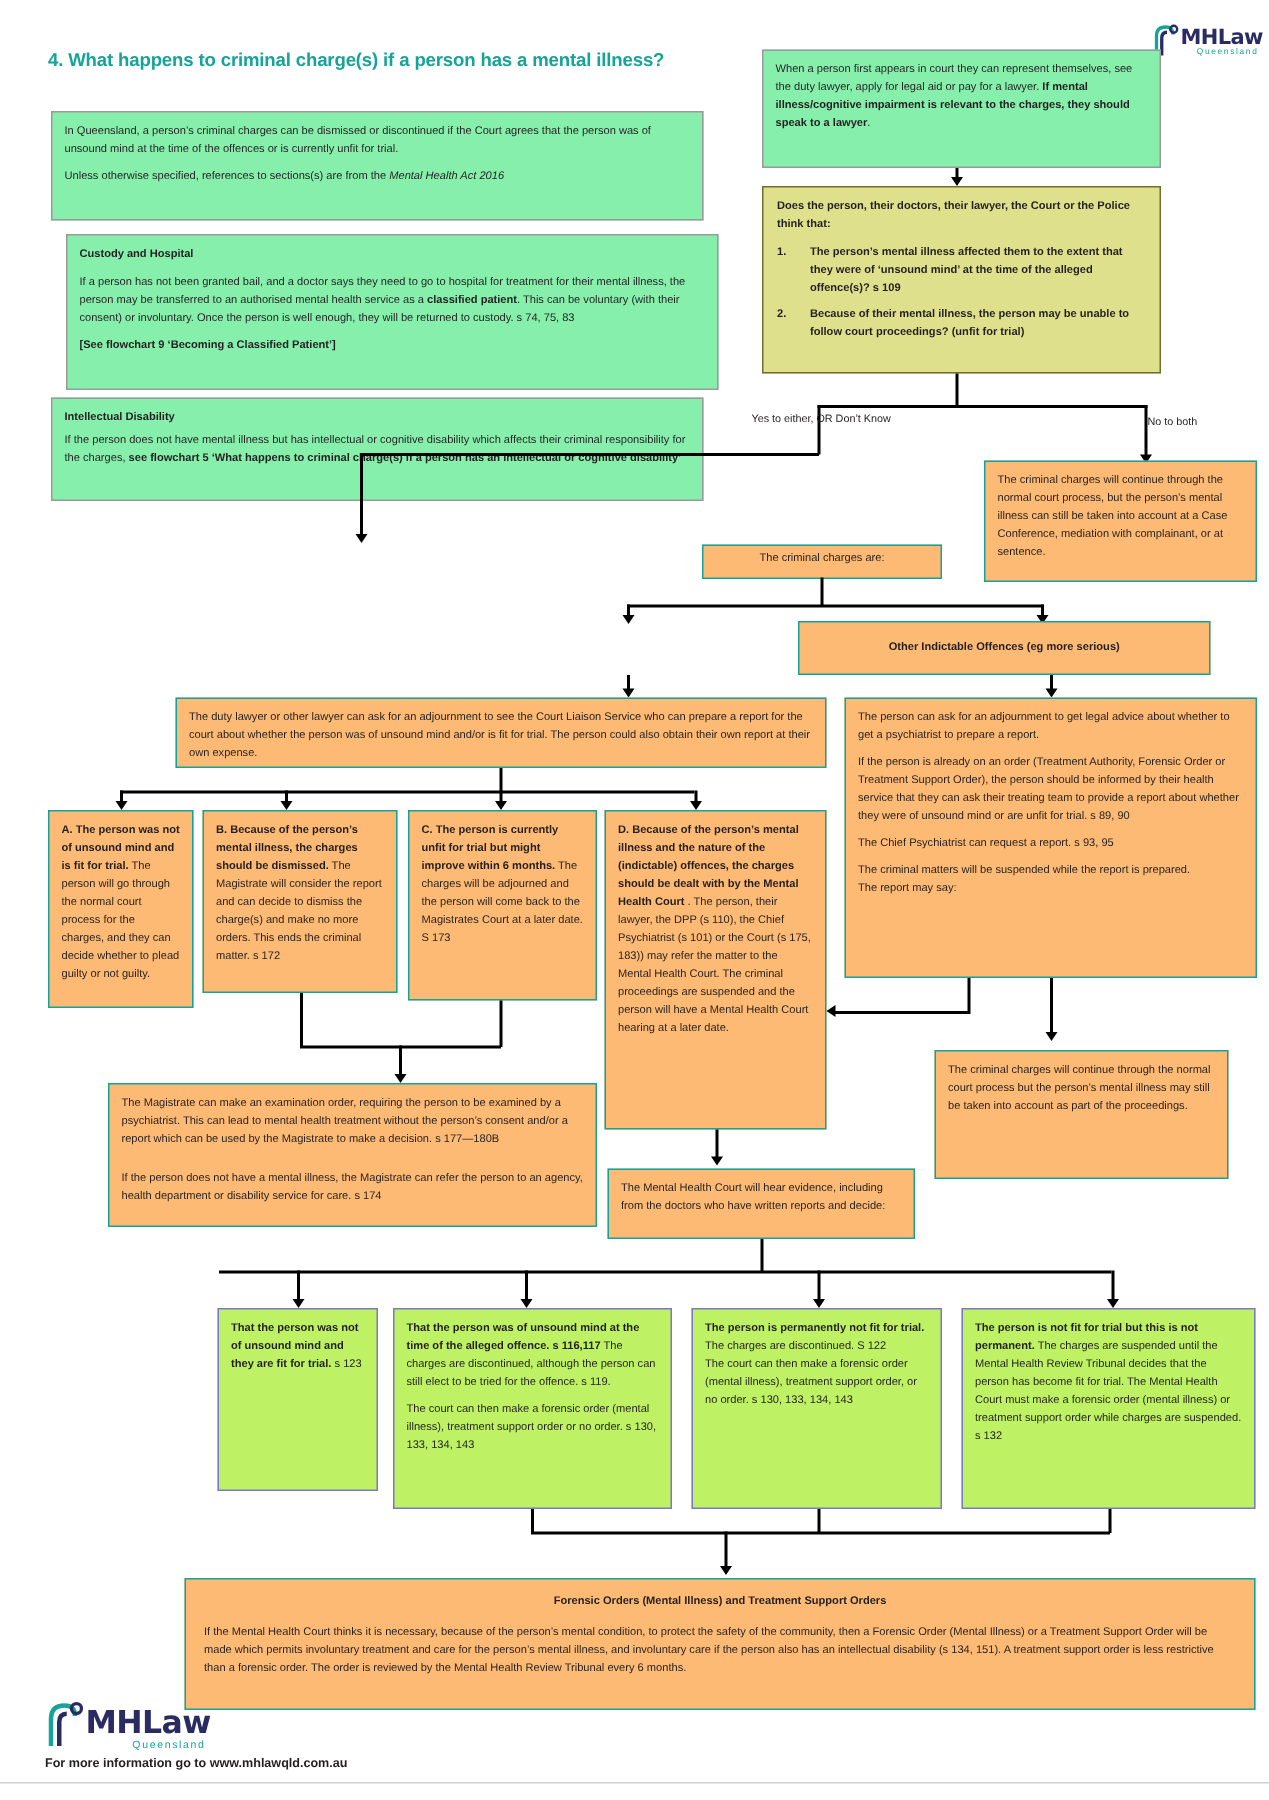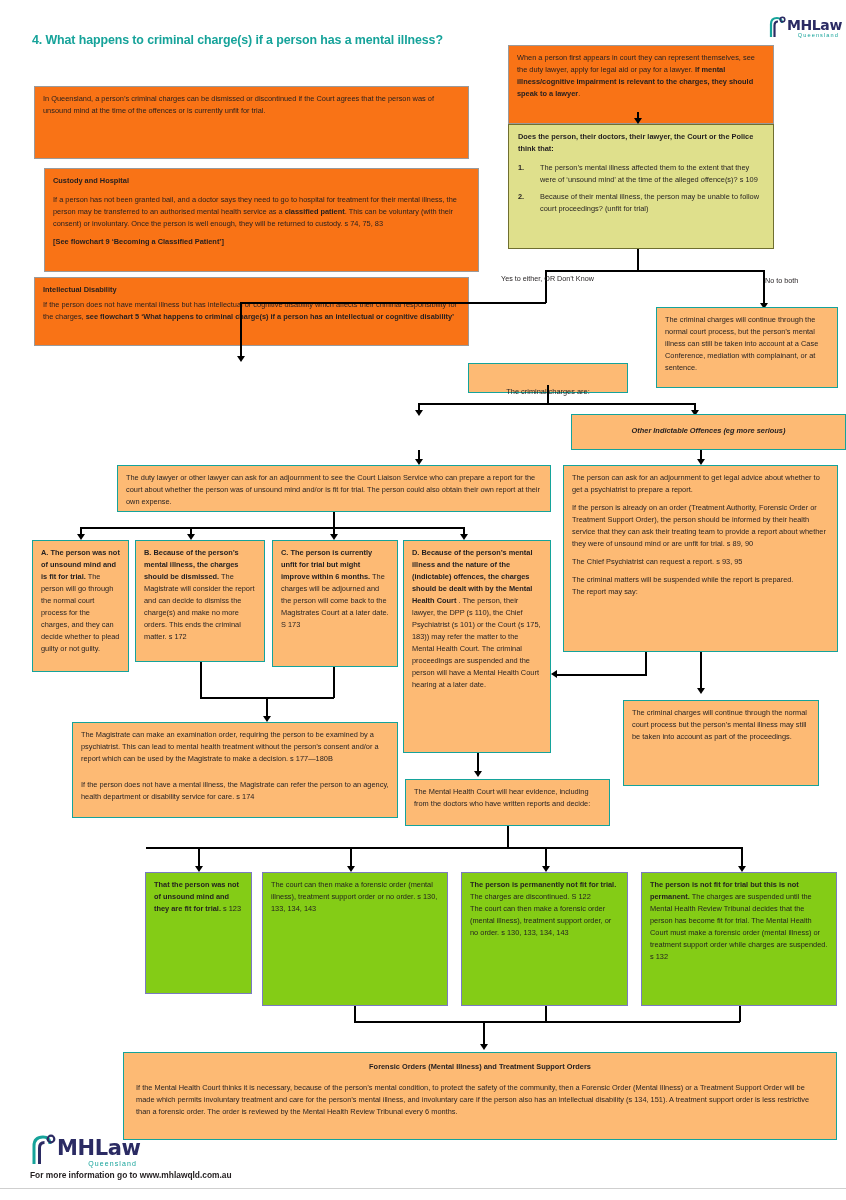--- a/index.html
+++ b/index.html
@@ -26,54 +26,53 @@
 
   
   .box{
     box-sizing:border-box;
     font-size:7.4px;
     line-height:1.62;
   }
   .box p{margin:0 0 6px 0;}
   .box p:last-child{margin-bottom:0;}
   .grey{
-    background:#f97316;
+    background:#86efac;
     border:1px solid #9a9a9a;
     padding:6px 8px 6px 8px;
-    margin-top:12px;
   }
   .lav{
     background:#c9cbe8;
     border:1px solid #6f6fad;
     padding:6px 8px;
   }
   .olive{
     background:#dfe08c;
     border:1px solid #6f6f30;
     padding:6px 9px;
   }
   .teal{
     background:#fdba74;
     border:1.6px solid #14a39b;
     padding:6px 8px;
   }
   .purple{
-    background:#84cc16;
+    background:#bef264;
     border:1.6px solid #7a7ac2;
     padding:6px 8px;
   }
   .ctr{text-align:center;}
   b, .b{font-weight:bold;}
   i,.i{font-style:italic;}
   a.link{color:#2a5caa;text-decoration:underline;word-break:break-all;}
 
   
   .numrow{display:flex;margin:0 0 5px 0;}
   .numrow .n{width:22px;flex:none;font-weight:bold;}
-  .numrow .t{flex:1;font-weight:normal;}
+  .numrow .t{flex:1;font-weight:bold;}
 
   
   .vline{background:#000;width:1.6px;}
   .hline{background:#000;height:1.6px;}
   .arrow-d{
     width:0;height:0;
     border-left:4px solid transparent;
     border-right:4px solid transparent;
     border-top:6px solid #000;
   }
@@ -121,20 +120,21 @@
       </svg>
       <div class="logo-txt" style="position:absolute;left:19px;top:4px;font-size:14px;">MHLaw</div>
       <div class="logo-sub" style="position:absolute;left:19px;top:19px;width:52px;">Queensland</div>
     </div>
   </div>
 
   <div class="abs title" style="left:32px;top:33px;width:520px;">4. What happens to criminal charge(s) if a person has a mental illness?</div>
 
   <div class="abs box grey" style="left:34px;top:74px;width:435px;height:73px;">
     <p>In Queensland, a person’s criminal charges can be dismissed or discontinued if the Court agrees that the person was of unsound mind at the time of the offences or is currently unfit for trial.</p>
+    <p><span>Unless otherwise specified, references to sections(s) are from the </span><i>Mental Health Act 2016</i></p>
   </div>
 
   <div class="abs box grey" style="left:44px;top:156px;width:435px;height:104px;">
     <p class="b" style="margin-bottom:7px;">Custody and Hospital</p>
     <p><span>If a person has not been granted bail, and a doctor says they need to go to hospital for treatment for their mental illness, the person may be transferred to an authorised mental health service as a </span><b>classified patient</b><span>. This can be voluntary (with their consent) or involuntary. Once the person is  well enough, they will be returned to custody. s 74, 75, 83</span></p>
     <p class="b">[See flowchart 9 ‘Becoming a Classified Patient’]</p>
   </div>
 
   <div class="abs box grey" style="left:34px;top:265px;width:435px;height:69px;">
     <p class="b" style="margin-bottom:3px;">Intellectual Disability</p>
@@ -172,33 +172,33 @@
   <div class="abs vline" style="left:240px;top:302px;height:56px;"></div>
   <div class="abs arrow-d" style="left:237px;top:356px;"></div>
 
   <div class="abs lbl" style="left:501px;top:274px;">Yes to either, OR  Don’t Know</div>
   <div class="abs lbl" style="left:765px;top:276px;">No to both</div>
 
   <div class="abs box teal" style="left:656px;top:307px;width:182px;height:81px;">
     <p>The criminal charges will continue through the normal court process, but the person’s mental illness can still be taken into account at a Case Conference, mediation with complainant, or at sentence.</p>
   </div>
 
-  <div class="abs box teal ctr" style="left:468px;top:363px;width:160px;height:23px;padding-top:22px;">
+  <div class="abs box teal ctr" style="left:468px;top:363px;width:160px;height:23px;padding-top:2px;">
     <p>The criminal charges are:</p>
   </div>
 
   <div class="abs vline" style="left:547px;top:385px;height:19px;"></div>
   <div class="abs hline" style="left:418px;top:403px;width:278px;"></div>
   <div class="abs vline" style="left:418px;top:403px;height:10px;"></div>
   <div class="abs arrow-d" style="left:415px;top:410px;"></div>
   <div class="abs vline" style="left:694px;top:403px;height:10px;"></div>
   <div class="abs arrow-d" style="left:691px;top:410px;"></div>
 
 
-  <div class="abs box teal ctr" style="left:571px;top:414px;width:275px;height:36px;padding-top:10px;font-style:italic;">
+  <div class="abs box teal ctr" style="left:532px;top:414px;width:275px;height:36px;padding-top:10px;">
     <p class="b">Other Indictable Offences (eg more serious)</p>
   </div>
 
   <div class="abs vline" style="left:418px;top:450px;height:13px;"></div>
   <div class="abs arrow-d" style="left:415px;top:459px;"></div>
   <div class="abs vline" style="left:700px;top:450px;height:13px;"></div>
   <div class="abs arrow-d" style="left:697px;top:459px;"></div>
 
   <div class="abs box teal" style="left:117px;top:465px;width:434px;height:47px;">
     <p>The duty lawyer or other lawyer can ask for an adjournment to see the Court Liaison Service who can prepare a report for the court about whether the person was of unsound mind and/or is fit for trial. The person could also obtain their own  report at their own expense.</p>
@@ -278,20 +278,21 @@
   <div class="abs arrow-d" style="left:542px;top:866px;"></div>
   <div class="abs vline" style="left:741px;top:847px;height:22px;"></div>
   <div class="abs arrow-d" style="left:738px;top:866px;"></div>
   <div class="abs vline" style="left:146px;top:847px;height:0px;"></div>
 
   <div class="abs box purple" style="left:145px;top:872px;width:107px;height:122px;">
     <p><b>That the person was not of unsound mind and they are fit for trial.</b><span> s 123</span></p>
   </div>
 
   <div class="abs box purple" style="left:262px;top:872px;width:186px;height:134px;">
+    <p><b>That the person was of unsound mind at the time of the alleged offence. s 116,117</b><span> The charges are discontinued, although the person can still elect to be tried for the offence. s 119.</span></p>
     <p>The court can then make a forensic order (mental illness), treatment support order or no order. s 130,  133, 134, 143</p>
   </div>
 
   <div class="abs box purple" style="left:461px;top:872px;width:167px;height:134px;">
     <p style="margin-bottom:0;"><b>The person is permanently not fit for trial.</b><span> The charges are discontinued. S 122</span></p>
     <p>The court can then make a forensic order (mental illness), treatment support order, or no order. s 130, 133, 134, 143</p>
   </div>
 
   <div class="abs box purple" style="left:641px;top:872px;width:196px;height:134px;">
     <p><b>The person is not fit for trial but this is not permanent.</b><span> The charges are suspended until the Mental Health Review Tribunal decides that the person  has become fit for trial.  The Mental Health Court must make a forensic order (mental illness) or treatment support order while charges are suspended. s 132</span></p>

